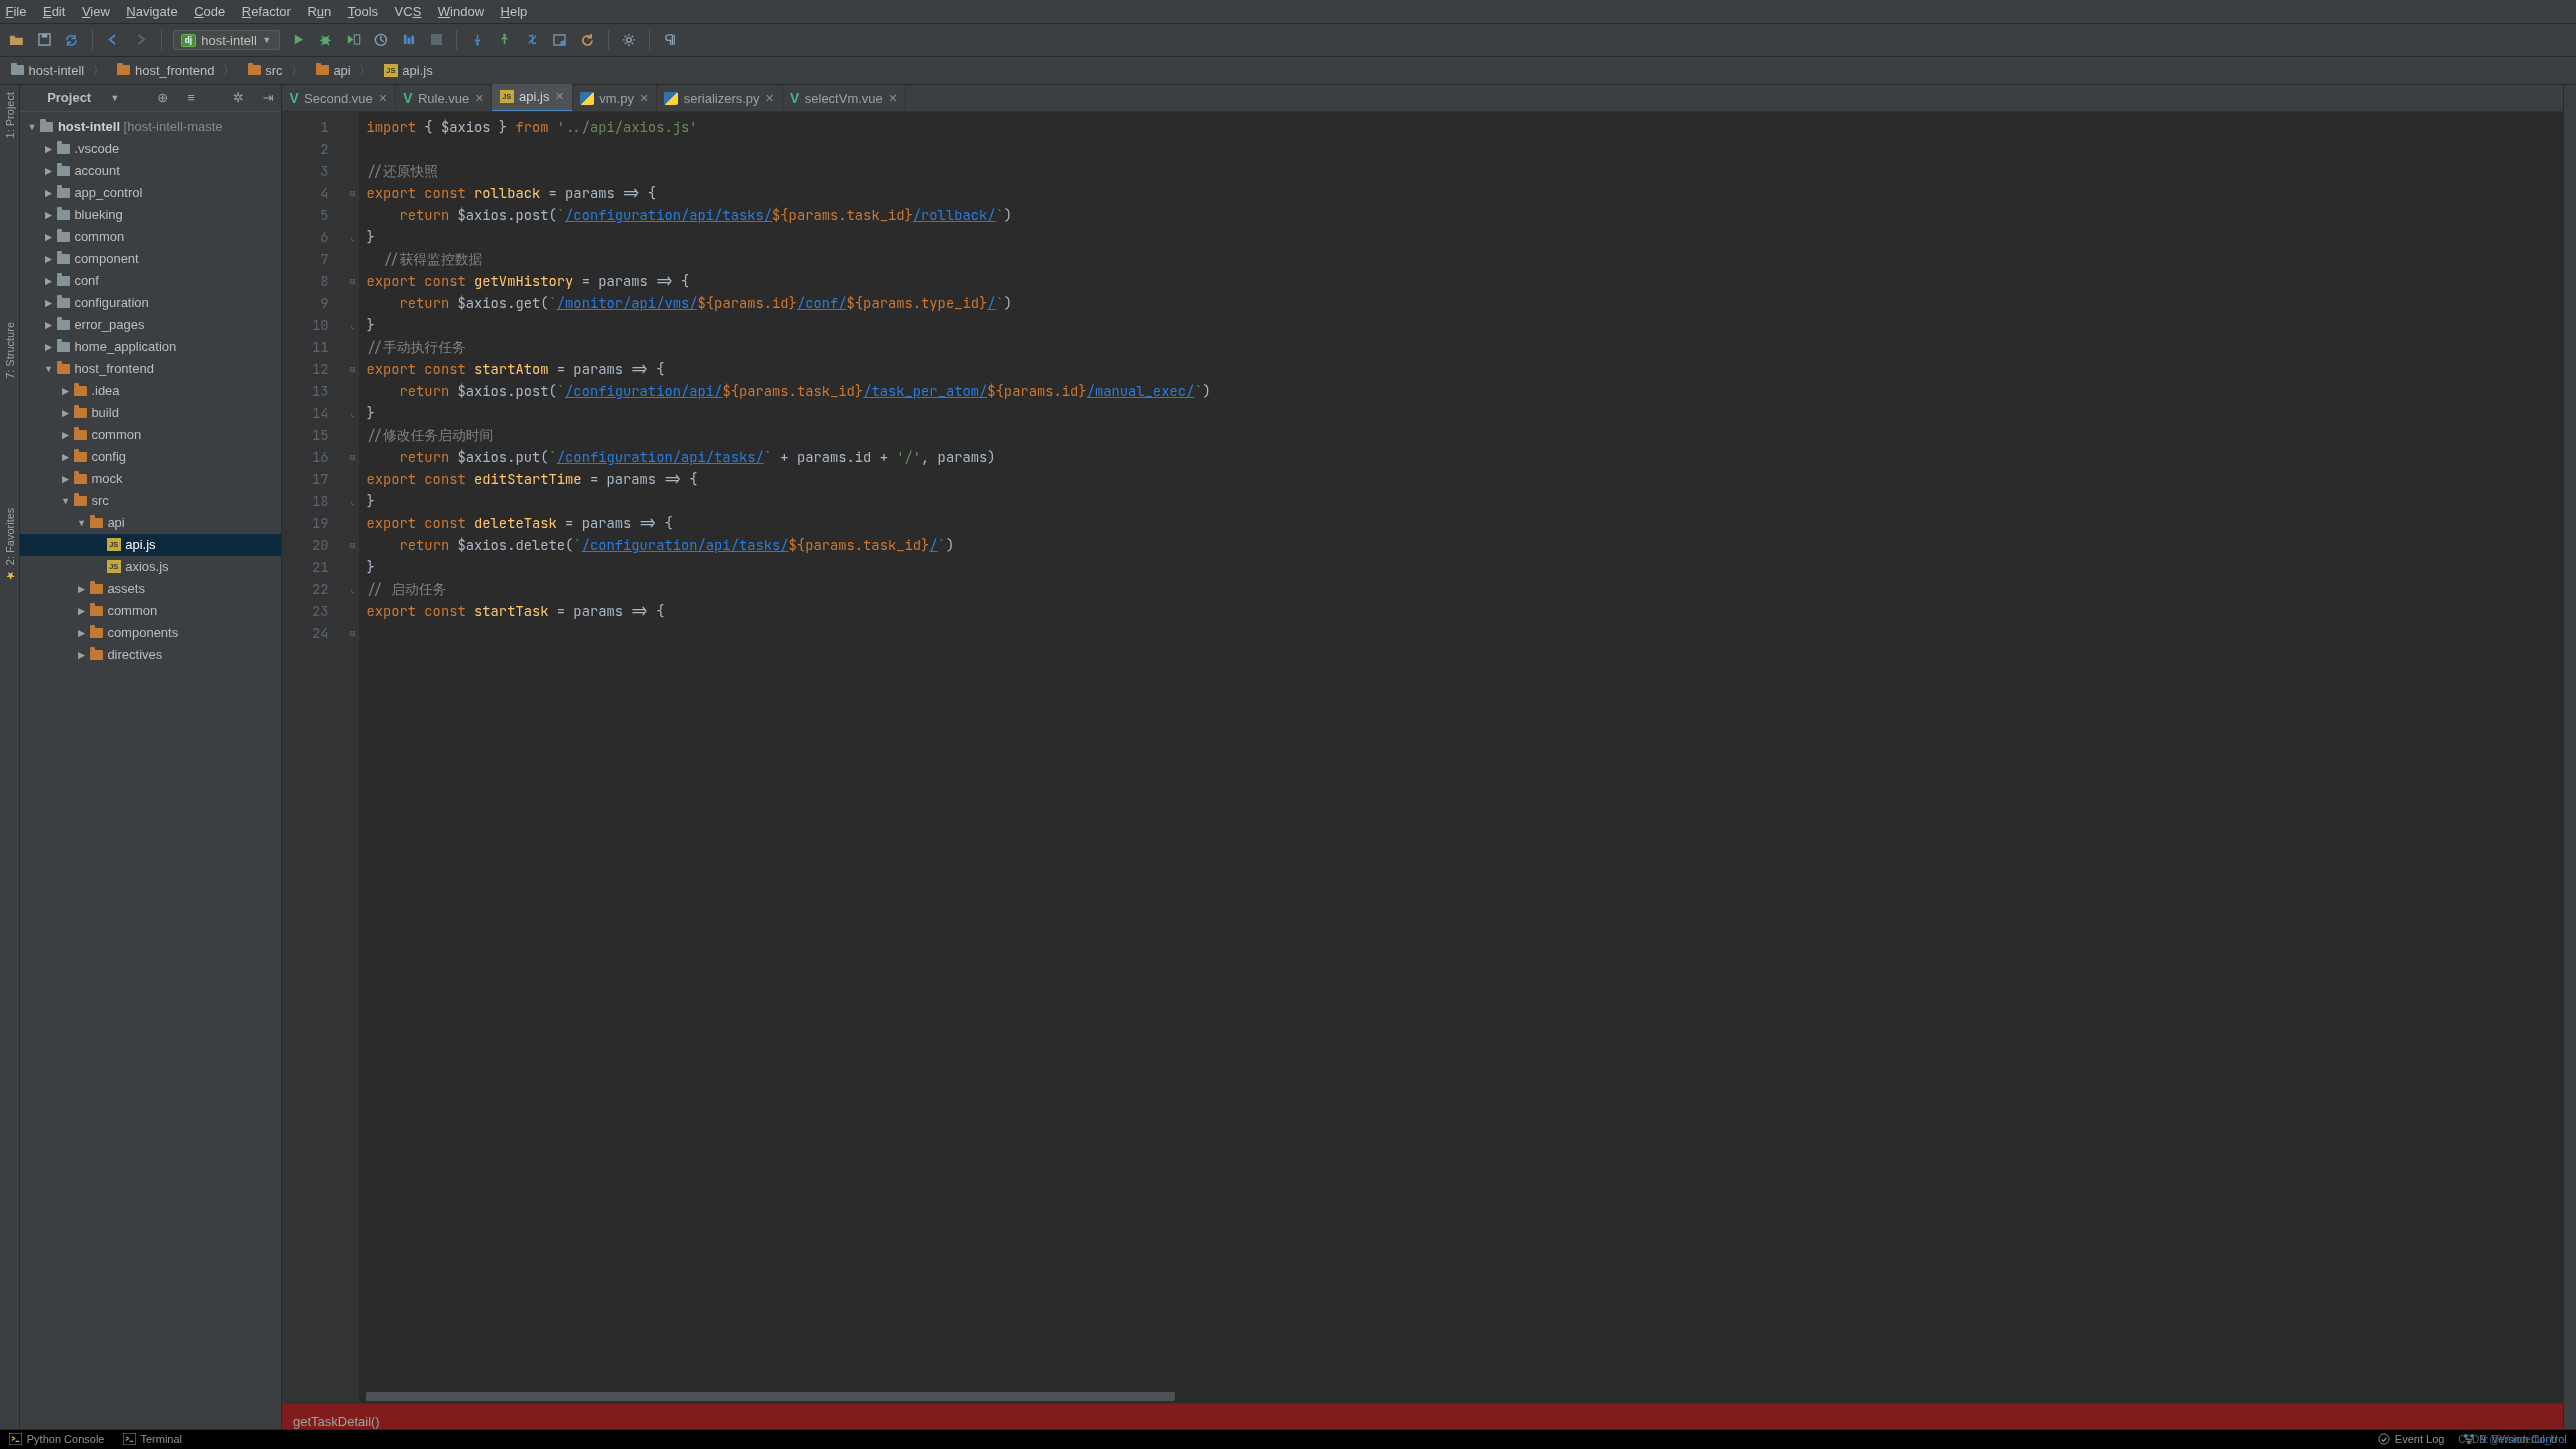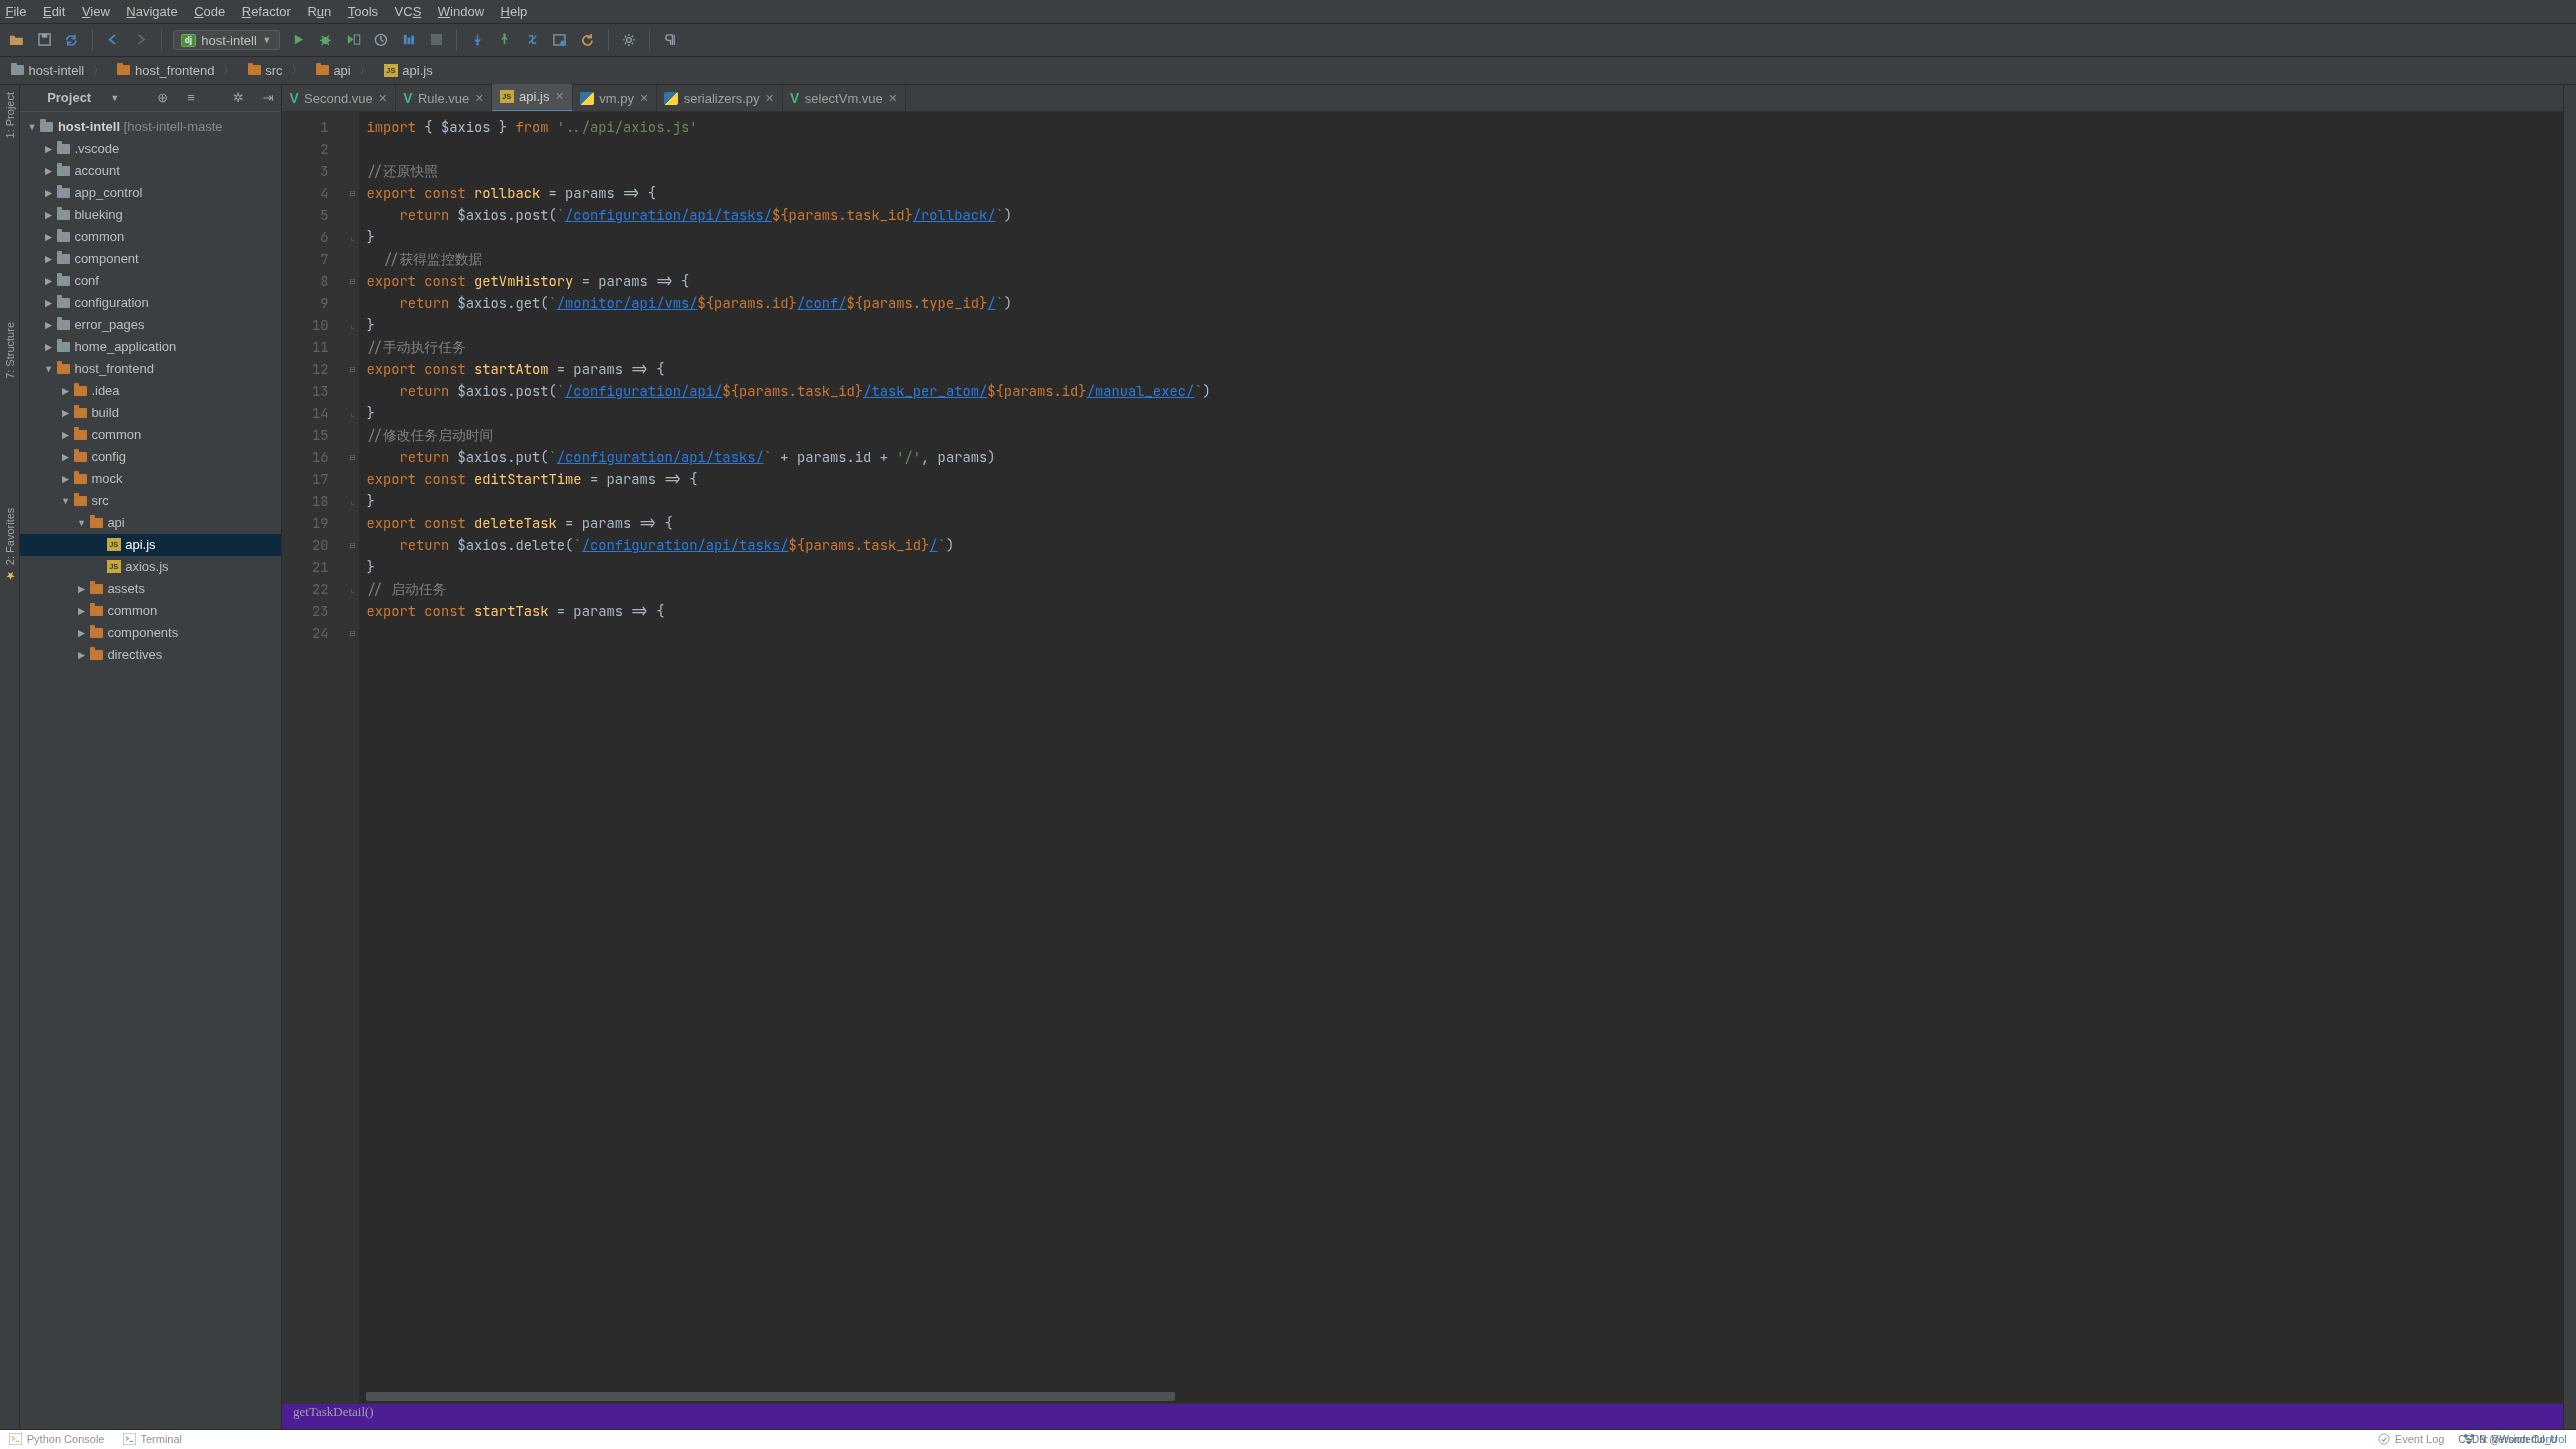--- a/index.html
+++ b/index.html
@@ -53,25 +53,25 @@
   .editor-body { flex:1; display:flex; overflow:hidden; font-family:"JetBrains Mono","Consolas",monospace; font-size:13.8px; line-height:22px; }
   .gutter { width:64px; background:#313335; color:#606366; text-align:right; padding:3.7px 16.5px 3.7px 0; user-select:none; border-right:0.9px solid #313335; }
   .gutter div { height:22px; }
   .fold-gutter { width:13px; background:#313335; padding-top:3.7px; }
   .fold-gutter div { height:22px; color:#6b6e70; font-size:9.2px; display:flex; align-items:center; justify-content:center; }
   .code { flex:1; padding:3.7px 0 3.7px 7.4px; color:#a9b7c6; overflow:auto; position:relative; }
   .code-line { height:22px; white-space: pre; }
   .kw { color:#cc7832; } .str { color:#6a8759; } .cmt { color:#808080; } .fn { color:#ffc66d; }
   .tmpl { color:#cc7832; } .tmpl-url { color:#287bde; text-decoration: underline; }
 
-  .breadcrumb-strip { height:26px; background:#4c1d95; border-top:0.9px solid #323232; display:flex; align-items:flex-start; padding:0 11px; color:#a0a0a0; font-family:Liberation Serif, serif; font-size:13px; }
+  .breadcrumb-strip { height:26px; background:#7f1d1d; border-top:0.9px solid #323232; display:flex; align-items:flex-end; padding:0 11px; color:#a0a0a0; font-family:Liberation Sans, sans-serif; font-size:13px; }
 
   .right-gutter { width:13px; background:#3c3f41; border-left:0.9px solid #2a2a2a; }
 
-  .statusbar { height:20px; background:#ffffff; border-top:0.9px solid #2a2a2a; display:flex; align-items:center; padding:0 9.2px; color:#8f9396; font-size:11px; gap:18.4px; }
+  .statusbar { height:20px; background:#000000; border-top:0.9px solid #2a2a2a; display:flex; align-items:center; padding:0 9.2px; color:#8f9396; font-size:11px; gap:18.4px; }
   .statusbar .spacer { flex:1; }
   .status-item { display:flex; align-items:center; gap:4.6px; cursor:pointer; }
   .watermark { position:absolute; bottom:3.7px; right:18.4px; font-size:10px; color:#666; }
 
   .hscroll { position:absolute; left:7.4px; bottom:1.8px; height:9.2px; width:809px; background:#4e5254; border-radius:1.8px; }
 
   svg { display:block; }
 </style>
 </head>
 <body>

